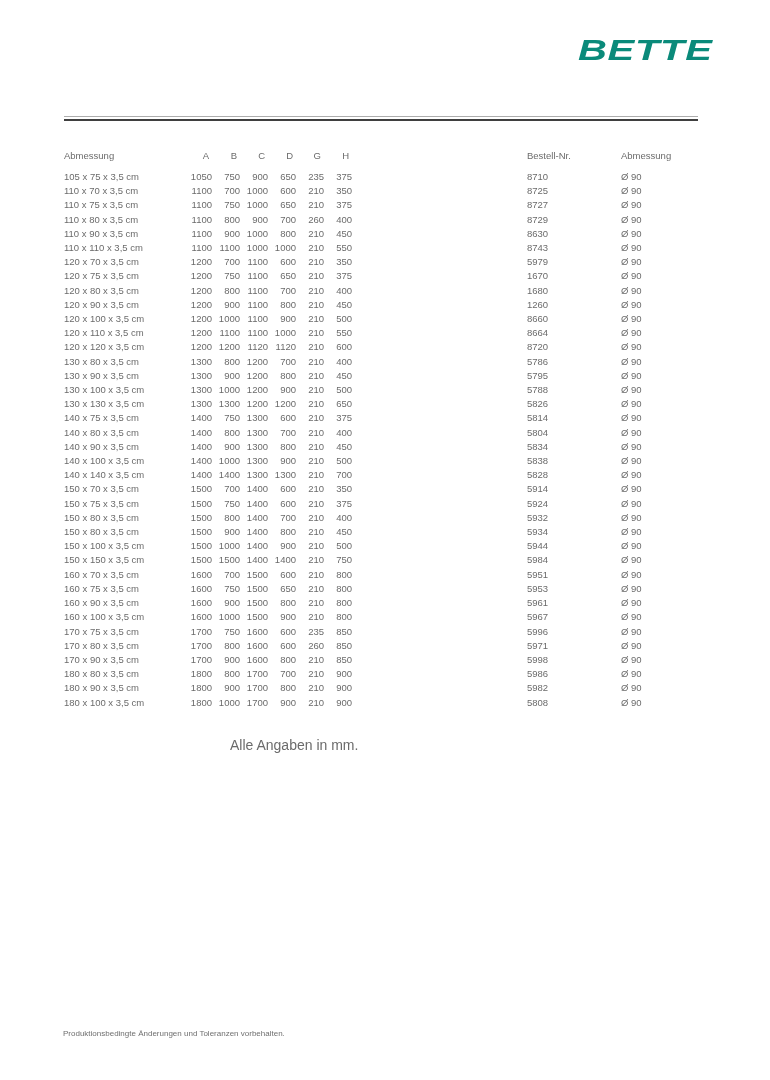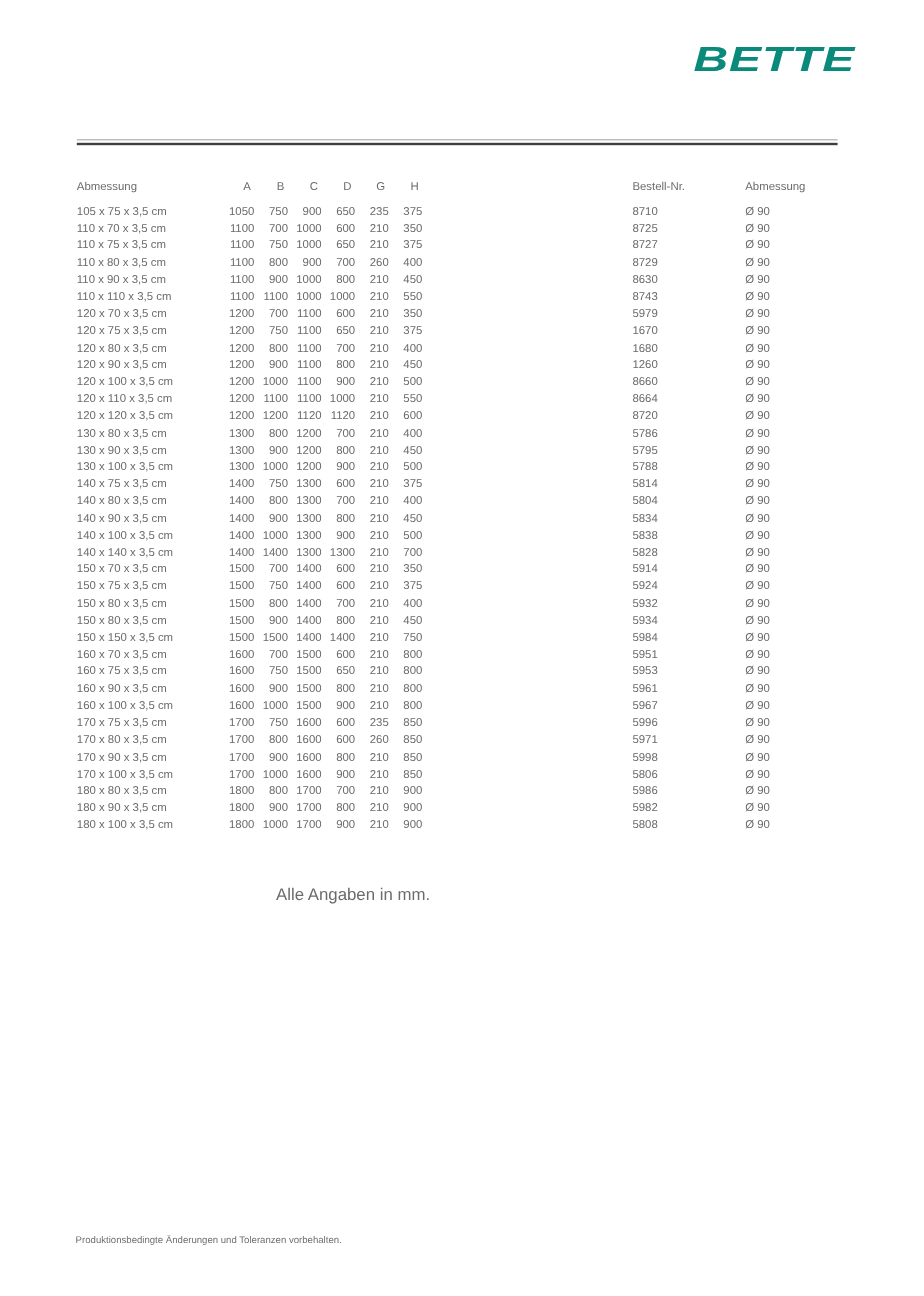--- a/index.html
+++ b/index.html
@@ -284,20 +284,31 @@
     <td class="num">1300</td>
     <td class="num">1000</td>
     <td class="num">1200</td>
     <td class="num">900</td>
     <td class="num">210</td>
     <td class="num">500</td>
     <td class="left bestell">5788</td>
     <td class="left">Ø 90</td>
   </tr>
         <tr>
+    <td class="left">130 x 130 x 3,5 cm</td>
+    <td class="num">1300</td>
+    <td class="num">1300</td>
+    <td class="num">1200</td>
+    <td class="num">1200</td>
+    <td class="num">210</td>
+    <td class="num">650</td>
+    <td class="left bestell">5826</td>
+    <td class="left">Ø 90</td>
+  </tr>
+        <tr>
     <td class="left">140 x 75 x 3,5 cm</td>
     <td class="num">1400</td>
     <td class="num">750</td>
     <td class="num">1300</td>
     <td class="num">600</td>
     <td class="num">210</td>
     <td class="num">375</td>
     <td class="left bestell">5814</td>
     <td class="left">Ø 90</td>
   </tr>
@@ -380,20 +391,31 @@
   </tr>
         <tr>
     <td class="left">150 x 80 x 3,5 cm</td>
     <td class="num">1500</td>
     <td class="num">900</td>
     <td class="num">1400</td>
     <td class="num">800</td>
     <td class="num">210</td>
     <td class="num">450</td>
     <td class="left bestell">5934</td>
+    <td class="left">Ø 90</td>
+  </tr>
+        <tr>
+    <td class="left">150 x 100 x 3,5 cm</td>
+    <td class="num">1500</td>
+    <td class="num">1000</td>
+    <td class="num">1400</td>
+    <td class="num">900</td>
+    <td class="num">210</td>
+    <td class="num">500</td>
+    <td class="left bestell">5944</td>
     <td class="left">Ø 90</td>
   </tr>
         <tr>
     <td class="left">150 x 150 x 3,5 cm</td>
     <td class="num">1500</td>
     <td class="num">1500</td>
     <td class="num">1400</td>
     <td class="num">1400</td>
     <td class="num">210</td>
     <td class="num">750</td>
@@ -468,31 +490,20 @@
   </tr>
         <tr>
     <td class="left">170 x 90 x 3,5 cm</td>
     <td class="num">1700</td>
     <td class="num">900</td>
     <td class="num">1600</td>
     <td class="num">800</td>
     <td class="num">210</td>
     <td class="num">850</td>
     <td class="left bestell">5998</td>
-    <td class="left">Ø 90</td>
-  </tr>
-        <tr>
-    <td class="left">170 x 100 x 3,5 cm</td>
-    <td class="num">1700</td>
-    <td class="num">1000</td>
-    <td class="num">1600</td>
-    <td class="num">900</td>
-    <td class="num">210</td>
-    <td class="num">850</td>
-    <td class="left bestell">5806</td>
     <td class="left">Ø 90</td>
   </tr>
         <tr>
     <td class="left">180 x 80 x 3,5 cm</td>
     <td class="num">1800</td>
     <td class="num">800</td>
     <td class="num">1700</td>
     <td class="num">700</td>
     <td class="num">210</td>
     <td class="num">900</td>

